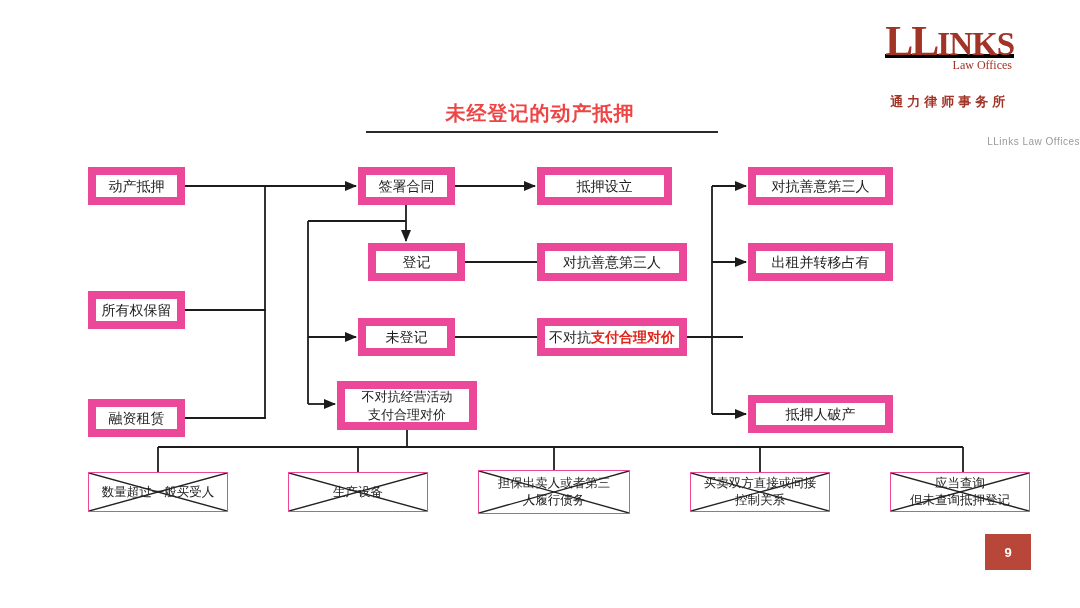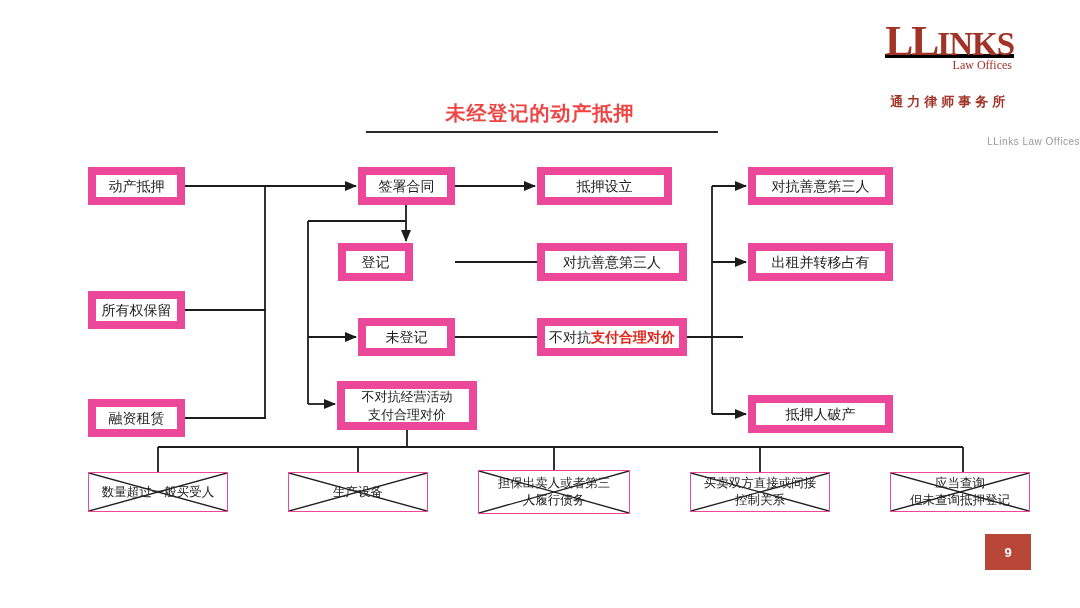--- a/index.html
+++ b/index.html
@@ -94,21 +94,21 @@
   <div class="box" style="left:88px;top:291px;width:97px;height:38px">
       <span>所有权保留</span>
     </div>
   <div class="box" style="left:88px;top:399px;width:97px;height:38px">
       <span>融资租赁</span>
     </div>
 
   <div class="box" style="left:358px;top:167px;width:97px;height:38px">
       <span>签署合同</span>
     </div>
-  <div class="box" style="left:338px;top:243px;width:75px;height:38px">
+  <div class="box" style="left:368px;top:243px;width:97px;height:38px">
       <span>登记</span>
     </div>
   <div class="box" style="left:358px;top:318px;width:97px;height:38px">
       <span>未登记</span>
     </div>
   <div class="box" style="left:337px;top:381px;width:140px;height:49px;font-size:13px">
       <span>不对抗经营活动
 支付合理对价</span>
     </div>
 

